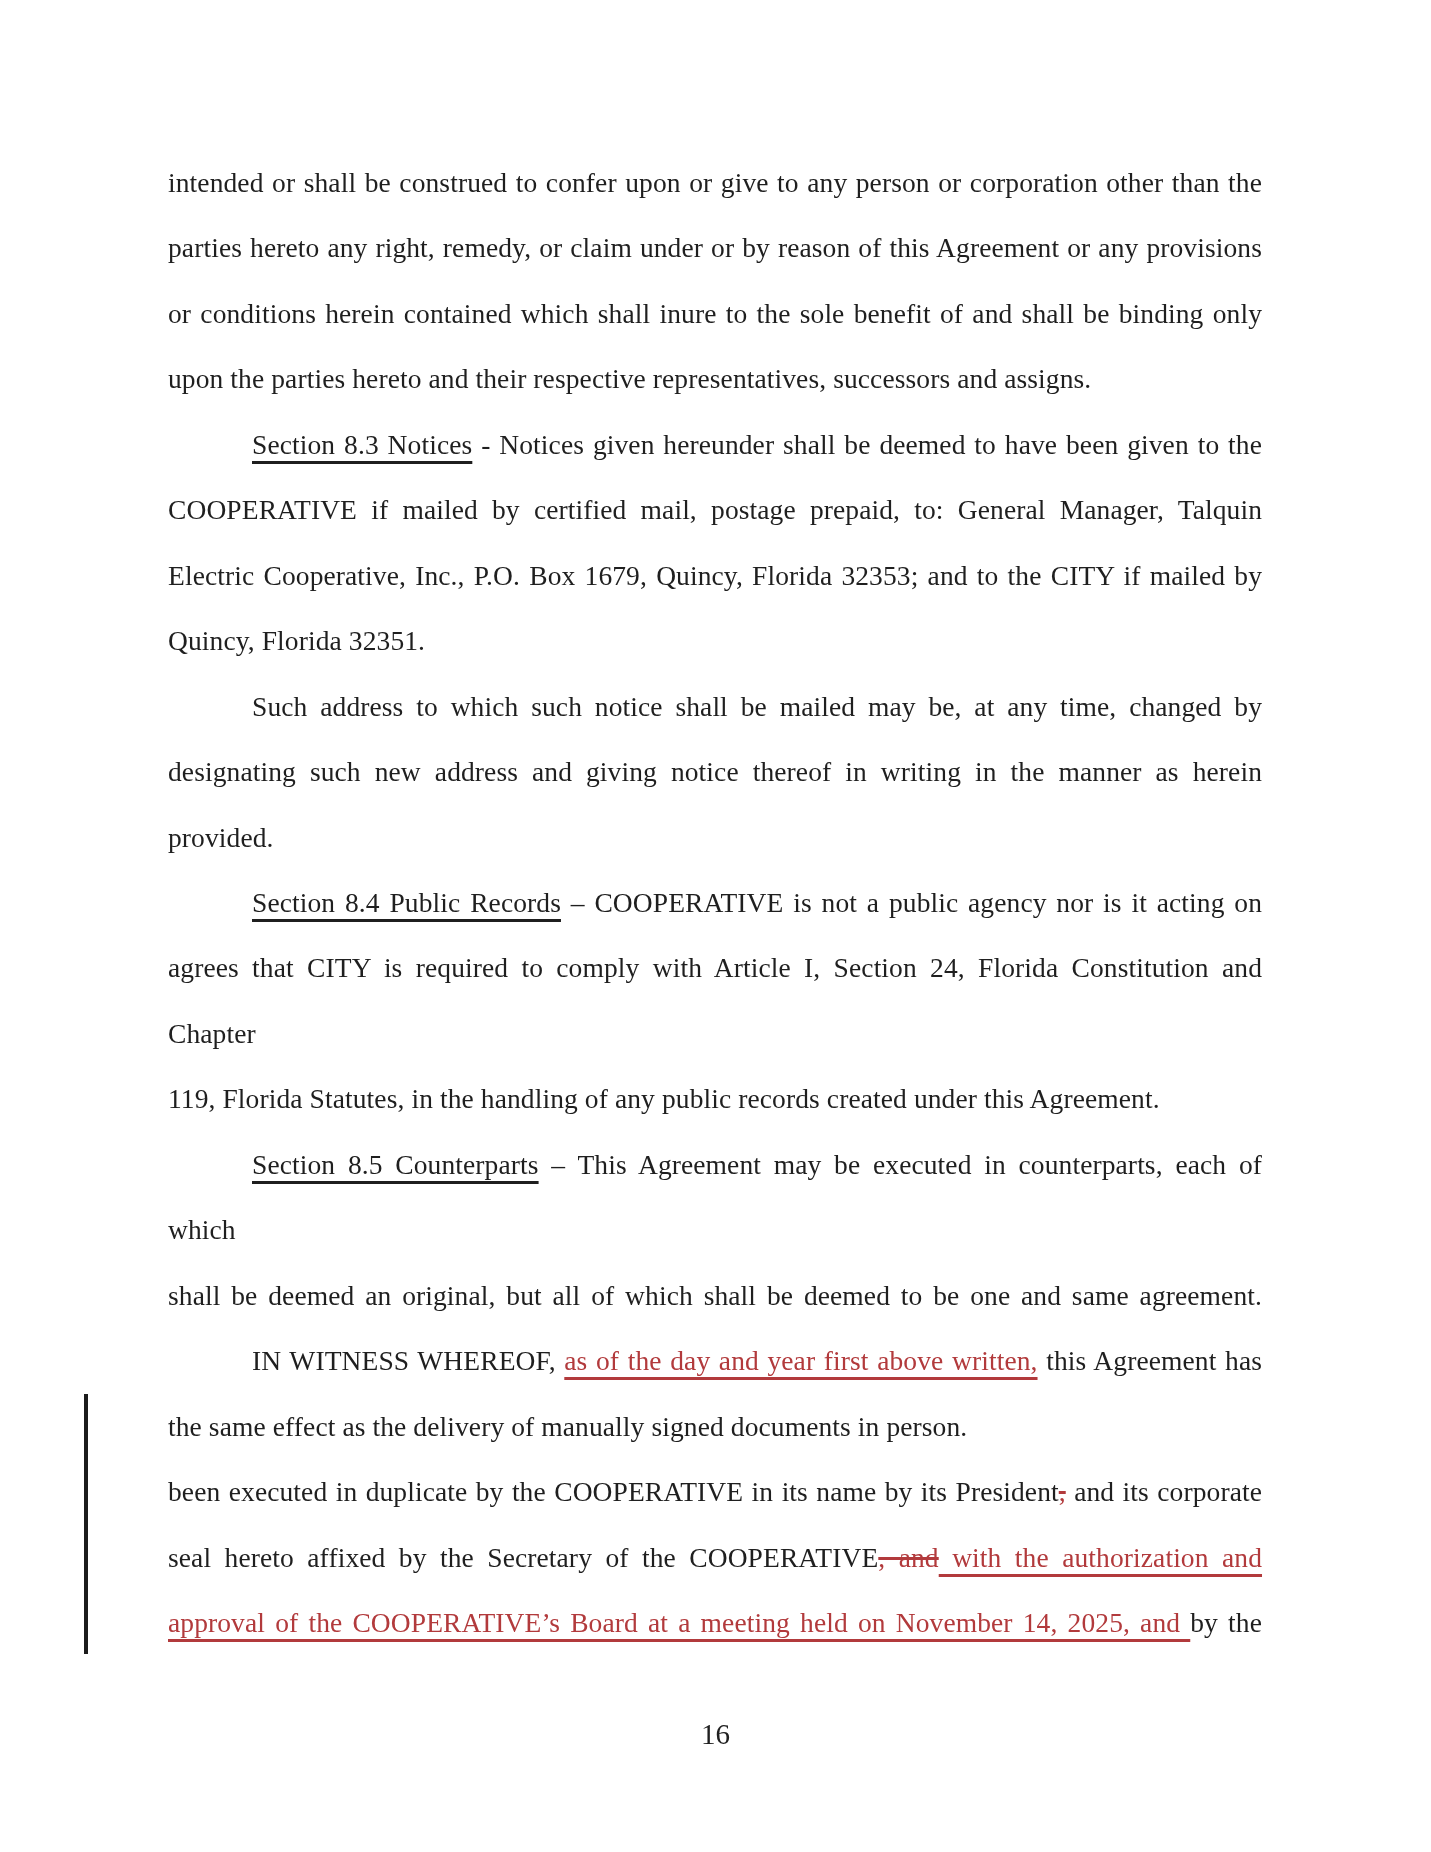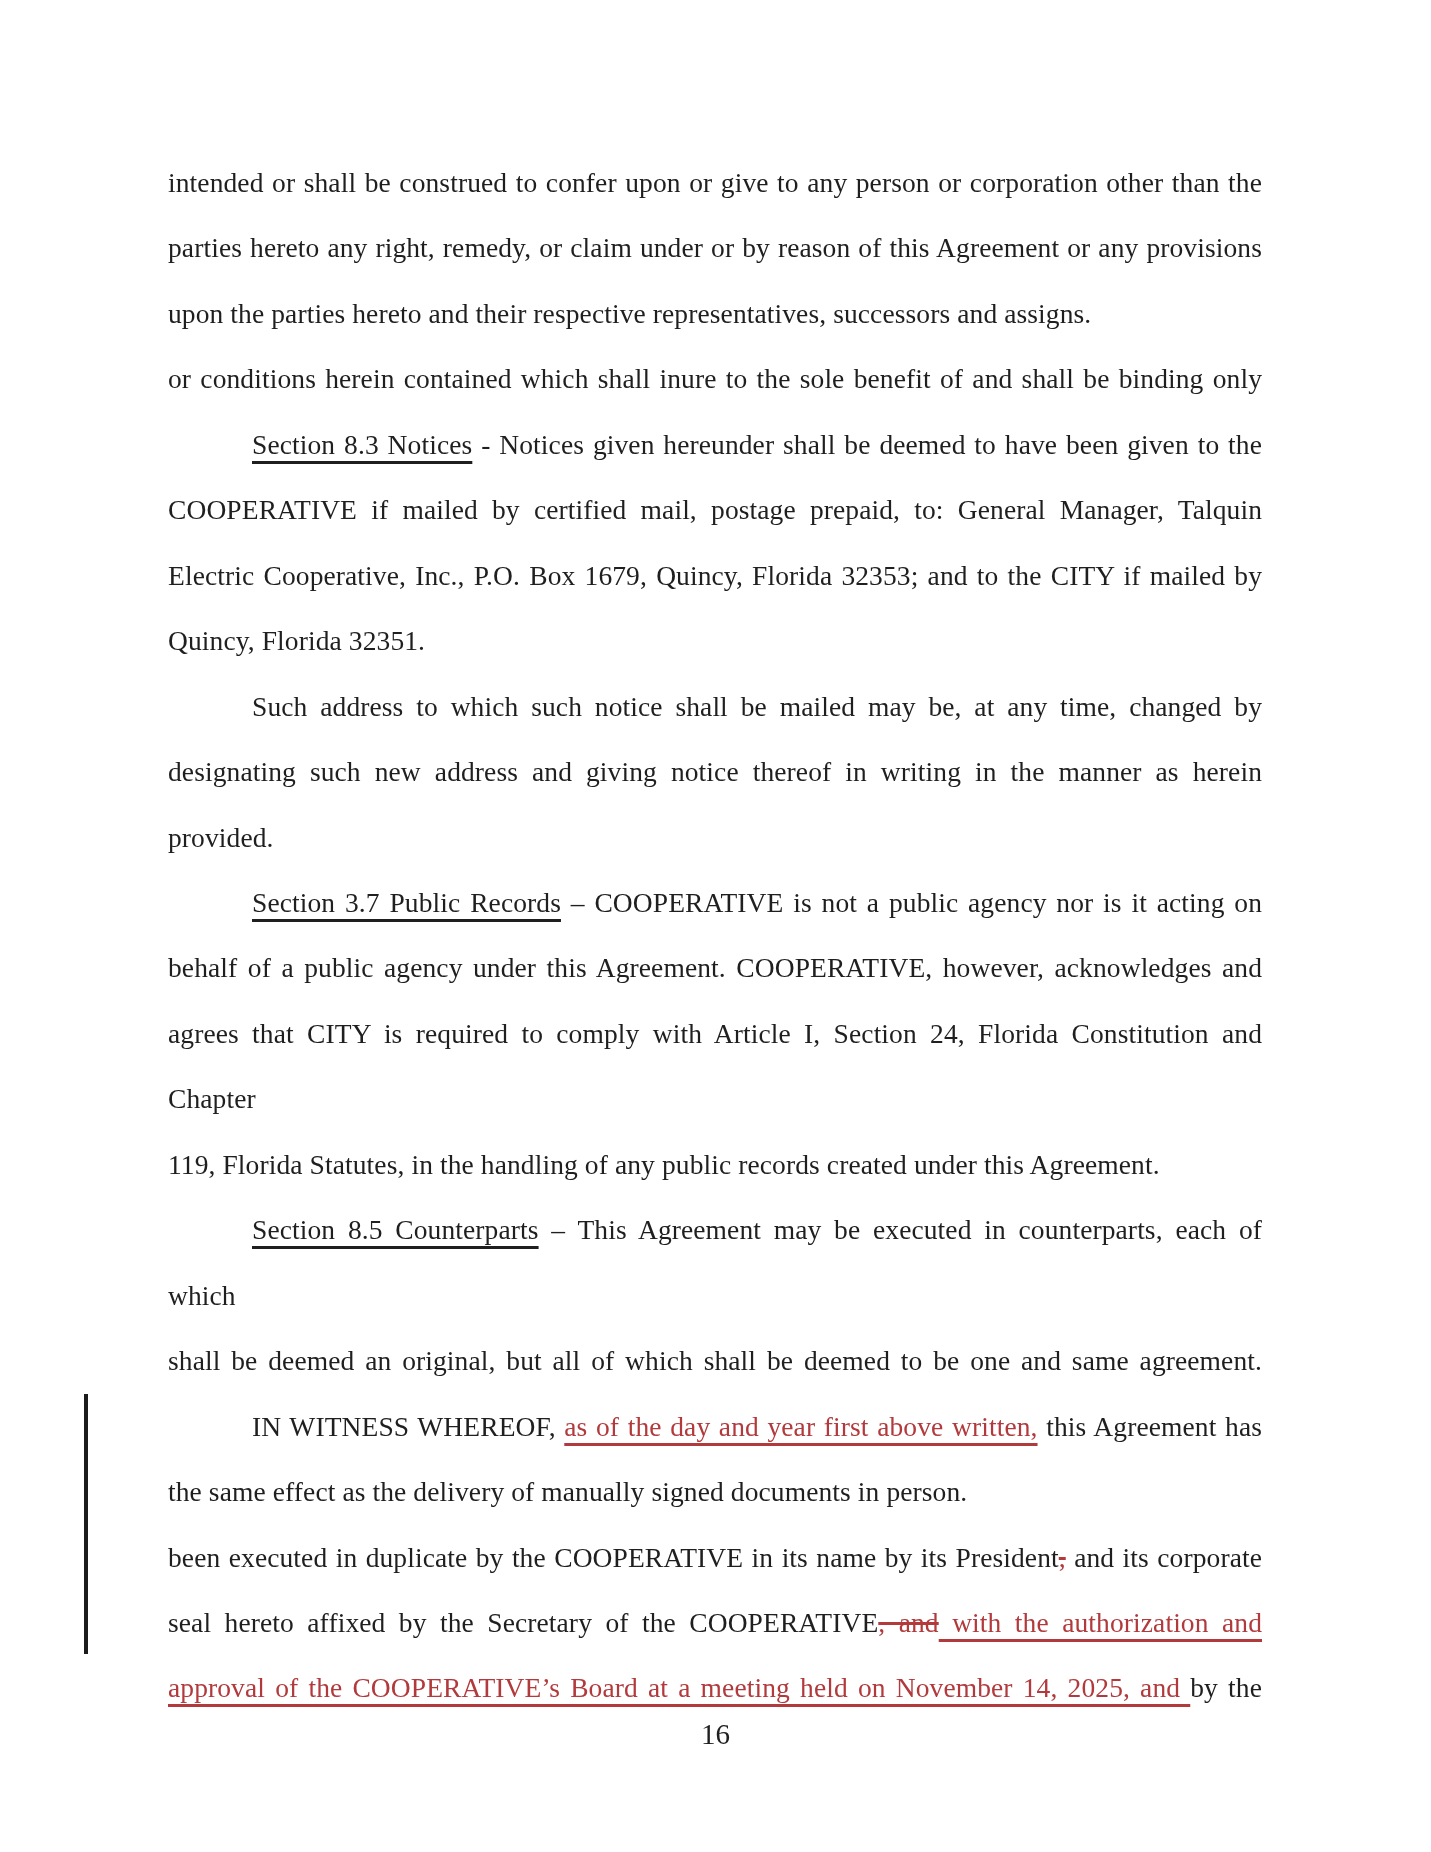--- a/index.html
+++ b/index.html
@@ -73,30 +73,29 @@
   }
 </style>
 </head>
 <body>
 
 <div class="page">
   <div class="change-bar"></div>
   <div class="content" id="doc-body">
       <div class="line"><span class="seg-t">intended or shall be construed to confer upon or give to any person or corporation other than the</span></div>
       <div class="line"><span class="seg-t">parties hereto any right, remedy, or claim under or by reason of this Agreement or any provisions</span></div>
+      <div class="line"><span class="seg-t">or conditions herein contained which shall inure to the sole benefit of and shall be binding only</span></div>
       <div class="line natural"><span class="seg-t">upon the parties hereto and their respective representatives, successors and assigns.</span></div>
-      <div class="line"><span class="seg-t">or conditions herein contained which shall inure to the sole benefit of and shall be binding only</span></div>
       <div class="line indent"><span class="seg-h">Section 8.3 Notices</span><span class="seg-t"> - Notices given hereunder shall be deemed to have been given to the</span></div>
       <div class="line"><span class="seg-t">COOPERATIVE if mailed by certified mail, postage prepaid, to: General Manager, Talquin</span></div>
       <div class="line"><span class="seg-t">Electric Cooperative, Inc., P.O. Box 1679, Quincy, Florida 32353; and to the CITY if mailed by</span></div>
       <div class="line natural"><span class="seg-t">Quincy, Florida 32351.</span></div>
       <div class="line indent"><span class="seg-t">Such address to which such notice shall be mailed may be, at any time, changed by</span></div>
       <div class="line"><span class="seg-t">designating such new address and giving notice thereof in writing in the manner as herein provided.</span></div>
-      <div class="line indent"><span class="seg-h">Section 3.7 Public Records</span><span class="seg-t"> – COOPERATIVE is not a public agency nor is it acting on</span></div>
-      <div class="line"><span class="seg-t">behalf of a public agency under this Agreement. COOPERATIVE, however, acknowledges and</span></div>
+      <div class="line indent"><span class="seg-h">Section 8.4 Public Records</span><span class="seg-t"> – COOPERATIVE is not a public agency nor is it acting on</span></div>
       <div class="line"><span class="seg-t">agrees that CITY is required to comply with Article I, Section 24, Florida Constitution and Chapter</span></div>
       <div class="line natural"><span class="seg-t">119, Florida Statutes, in the handling of any public records created under this Agreement.</span></div>
       <div class="line indent"><span class="seg-h">Section 8.5 Counterparts</span><span class="seg-t"> – This Agreement may be executed in counterparts, each of which</span></div>
       <div class="line"><span class="seg-t">shall be deemed an original, but all of which shall be deemed to be one and same agreement.</span></div>
       <div class="line indent"><span class="seg-t">IN WITNESS WHEREOF, </span><span class="seg-i">as of the day and year first above written,</span><span class="seg-t"> this Agreement has</span></div>
       <div class="line natural"><span class="seg-t">the same effect as the delivery of manually signed documents in person.</span></div>
       <div class="line"><span class="seg-t">been executed in duplicate by the COOPERATIVE in its name by its President</span><span class="seg-d">,</span><span class="seg-t"> and its corporate</span></div>
       <div class="line"><span class="seg-t">seal hereto affixed by the Secretary of the COOPERATIVE</span><span class="seg-d">, and</span><span class="seg-i"> with the authorization and</span></div>
       <div class="line"><span class="seg-i">approval of the COOPERATIVE’s Board at a meeting held on November 14, 2025, and </span><span class="seg-t">by the</span></div>
     </div>

